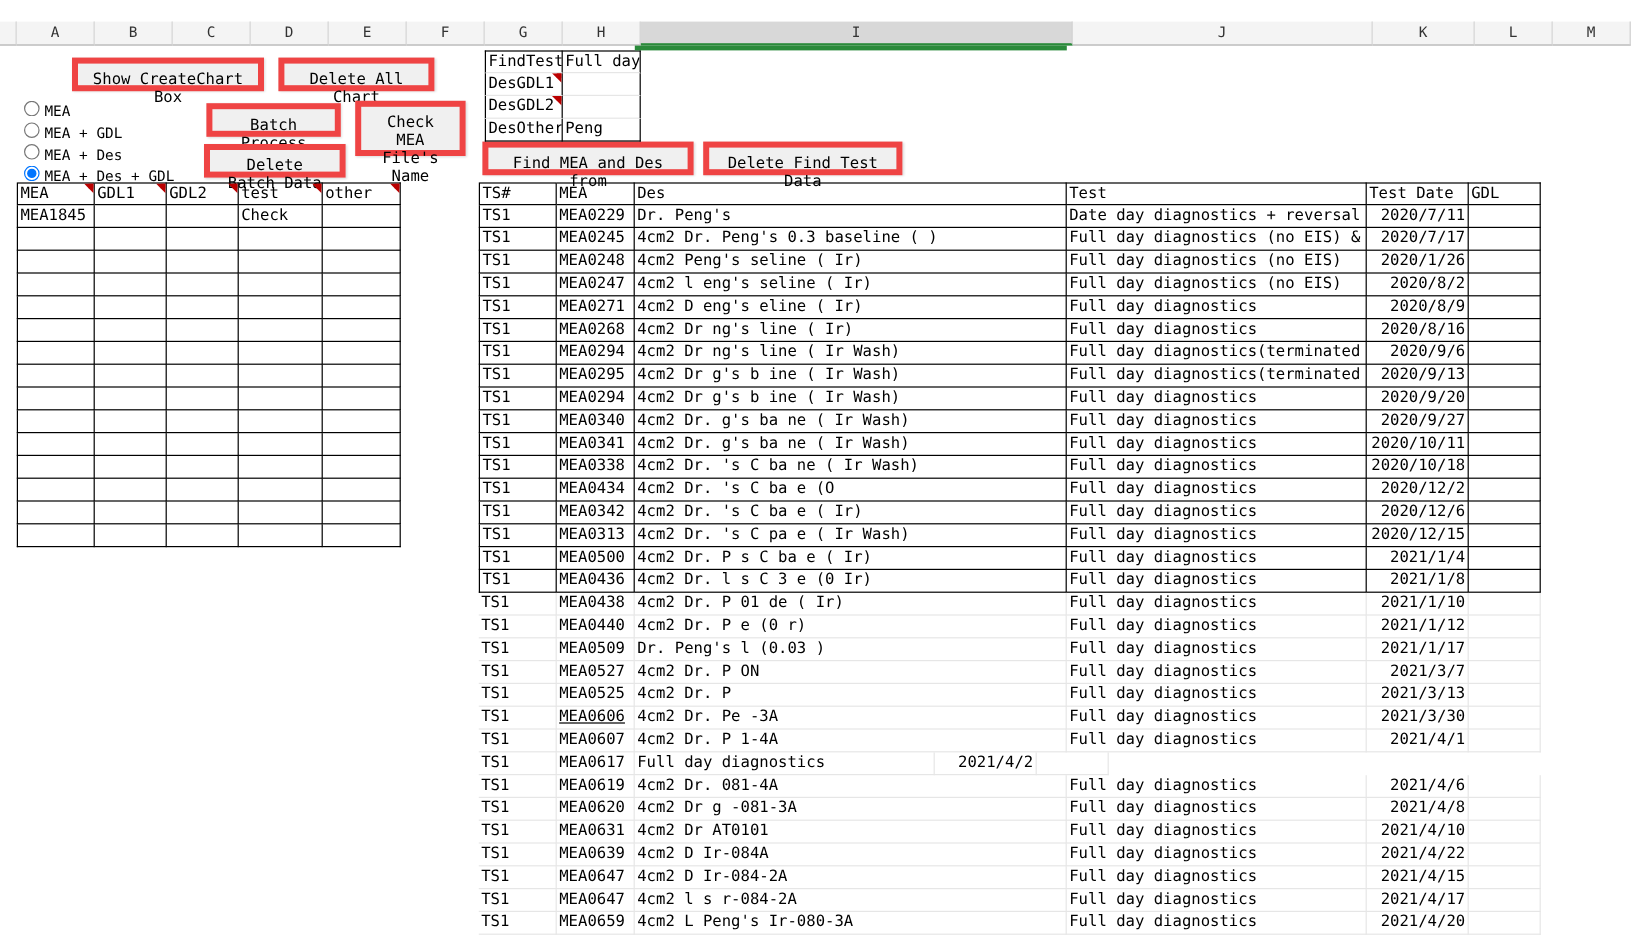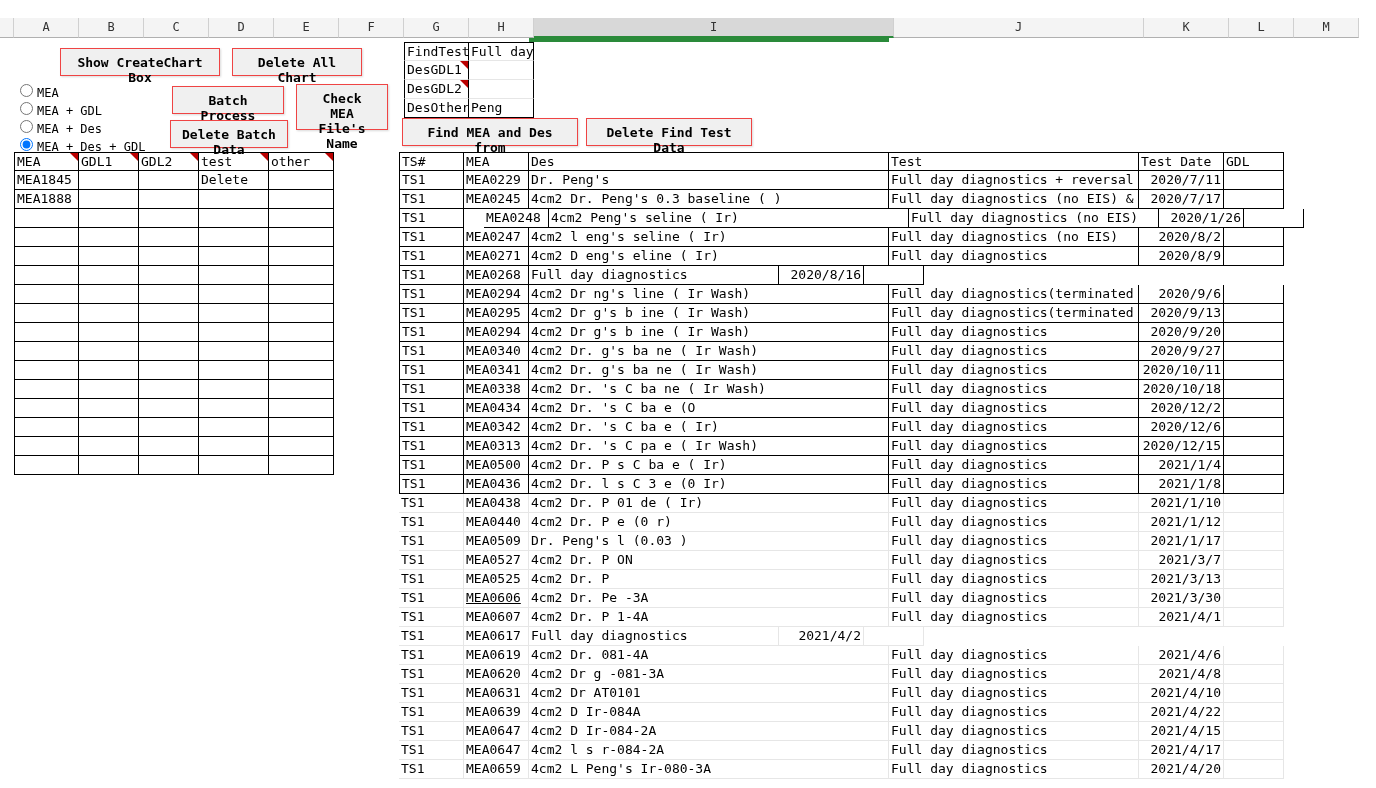--- a/index.html
+++ b/index.html
@@ -56,28 +56,27 @@
   right: 0; top: 0;
   border: 4px solid transparent;
   border-top-color: #b00;
   border-right-color: #b00;
 }
 .cell { position: relative; }
 
 .btn {
   position: absolute;
   background: #f0f0f0;
-  border: 1px solid #ef4444;
+  border: 5px solid #ef4444;
   box-shadow: 1px 1px 2px rgba(0,0,0,0.15);
   padding: 6px 10px;
   font-size: 13px;
   font-family: inherit;
   text-align: center;
   cursor: pointer;
-  font-weight: bold;
 }
 
 .radiogroup {
   position: absolute;
   font-size: 12px;
   font-family: "SimSun", monospace;
 }
 .radiogroup label { display: block; line-height: 17px; }
 .radiogroup input { margin-right: 4px; }
 
@@ -159,28 +158,21 @@
         <div class="cell b-t b-b b-r b-l comment" style="width: 65px;">MEA</div>
         <div class="cell b-t b-b b-r comment" style="width: 60px;">GDL1</div>
         <div class="cell b-t b-b b-r comment" style="width: 60px;">GDL2</div>
         <div class="cell b-t b-b b-r comment" style="width: 70px;">test</div>
         <div class="cell b-t b-b b-r comment" style="width: 65px;">other</div>
       </div>
       <div class="row">
         <div class="cell b-r b-l b-b" style="width: 65px;">MEA1845</div>
         <div class="cell b-r b-b" style="width: 60px;"></div>
         <div class="cell b-r b-b" style="width: 60px;"></div>
-        <div class="cell b-r b-b" style="width: 70px;">Delete</div>
-        <div class="cell b-r b-b" style="width: 65px;"></div>
-      </div>
-      <div class="row">
-        <div class="cell b-r b-l b-b" style="width: 65px;">MEA1888</div>
-        <div class="cell b-r b-b" style="width: 60px;"></div>
-        <div class="cell b-r b-b" style="width: 60px;"></div>
-        <div class="cell b-r b-b" style="width: 70px;"></div>
+        <div class="cell b-r b-b" style="width: 70px;">Check</div>
         <div class="cell b-r b-b" style="width: 65px;"></div>
       </div>
       <div class="row">
         <div class="cell b-r b-l b-b" style="width: 65px;"></div>
         <div class="cell b-r b-b" style="width: 60px;"></div>
         <div class="cell b-r b-b" style="width: 60px;"></div>
         <div class="cell b-r b-b" style="width: 70px;"></div>
         <div class="cell b-r b-b" style="width: 65px;"></div>
       </div>
       <div class="row">
@@ -282,35 +274,35 @@
         <div class="cell b-t b-b b-r" style="width: 65px;">MEA</div>
         <div class="cell b-t b-b b-r" style="width: 360px;">Des</div>
         <div class="cell b-t b-b b-r" style="width: 250px;">Test</div>
         <div class="cell b-t b-b b-r" style="width: 85px;">Test Date</div>
         <div class="cell b-t b-b b-r" style="width: 60px;">GDL</div>
       </div>
       <div class="row">
         <div class="cell b-r b-b b-l" style="width: 65px;">TS1</div>
         <div class="cell b-r b-b" style="width: 65px;">MEA0229</div>
         <div class="cell b-r b-b" style="width: 360px;">Dr. Peng's</div>
-        <div class="cell b-r b-b" style="width: 250px;">Full day diagnostics + reversal</div>
+        <div class="cell b-r b-b" style="width: 250px;">Date day diagnostics + reversal</div>
         <div class="cell b-r b-b right" style="width: 85px;">2020/7/11</div>
         <div class="cell b-r b-b" style="width: 60px;"></div>
       </div>
       <div class="row">
         <div class="cell b-r b-b b-l" style="width: 65px;">TS1</div>
         <div class="cell b-r b-b" style="width: 65px;">MEA0245</div>
         <div class="cell b-r b-b" style="width: 360px;">4cm2 Dr. Peng's 0.3 baseline (    )</div>
         <div class="cell b-r b-b" style="width: 250px;">Full day diagnostics (no EIS) &amp;</div>
         <div class="cell b-r b-b right" style="width: 85px;">2020/7/17</div>
         <div class="cell b-r b-b" style="width: 60px;"></div>
       </div>
       <div class="row">
         <div class="cell b-r b-b b-l" style="width: 65px;">TS1</div>
-        <div class="cell b-r b-b" style="width: 65px; margin-left: 20px;">MEA0248</div>
+        <div class="cell b-r b-b" style="width: 65px;">MEA0248</div>
         <div class="cell b-r b-b" style="width: 360px;">4cm2    Peng's       seline (    Ir)</div>
         <div class="cell b-r b-b" style="width: 250px;">Full day diagnostics (no EIS)</div>
         <div class="cell b-r b-b right" style="width: 85px;">2020/1/26</div>
         <div class="cell b-r b-b" style="width: 60px;"></div>
       </div>
       <div class="row">
         <div class="cell b-r b-b b-l" style="width: 65px;">TS1</div>
         <div class="cell b-r b-b" style="width: 65px;">MEA0247</div>
         <div class="cell b-r b-b" style="width: 360px;">4cm2 l  eng's      seline (    Ir)</div>
         <div class="cell b-r b-b" style="width: 250px;">Full day diagnostics (no EIS)</div>
@@ -321,20 +313,21 @@
         <div class="cell b-r b-b b-l" style="width: 65px;">TS1</div>
         <div class="cell b-r b-b" style="width: 65px;">MEA0271</div>
         <div class="cell b-r b-b" style="width: 360px;">4cm2 D   eng's       eline (    Ir)</div>
         <div class="cell b-r b-b" style="width: 250px;">Full day diagnostics</div>
         <div class="cell b-r b-b right" style="width: 85px;">2020/8/9</div>
         <div class="cell b-r b-b" style="width: 60px;"></div>
       </div>
       <div class="row">
         <div class="cell b-r b-b b-l" style="width: 65px;">TS1</div>
         <div class="cell b-r b-b" style="width: 65px;">MEA0268</div>
+        <div class="cell b-r b-b" style="width: 360px;">4cm2 Dr   ng's       line (    Ir)</div>
         <div class="cell b-r b-b" style="width: 250px;">Full day diagnostics</div>
         <div class="cell b-r b-b right" style="width: 85px;">2020/8/16</div>
         <div class="cell b-r b-b" style="width: 60px;"></div>
       </div>
       <div class="row">
         <div class="cell b-r b-b b-l" style="width: 65px;">TS1</div>
         <div class="cell b-r b-b" style="width: 65px;">MEA0294</div>
         <div class="cell b-r b-b" style="width: 360px;">4cm2 Dr   ng's       line (    Ir Wash)</div>
         <div class="cell b-r b-b" style="width: 250px;">Full day diagnostics(terminated</div>
         <div class="cell b-r b-b right" style="width: 85px;">2020/9/6</div>

